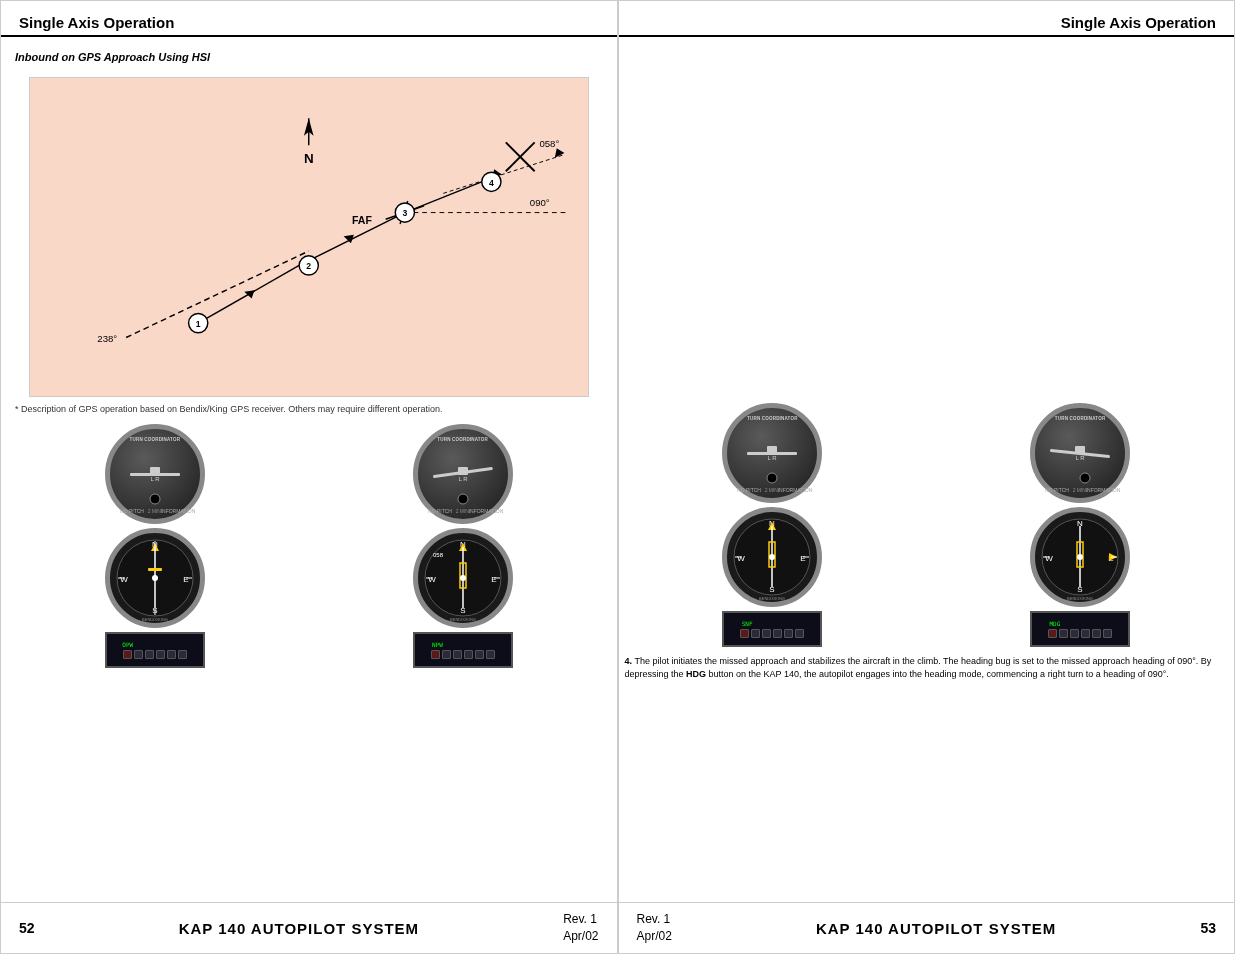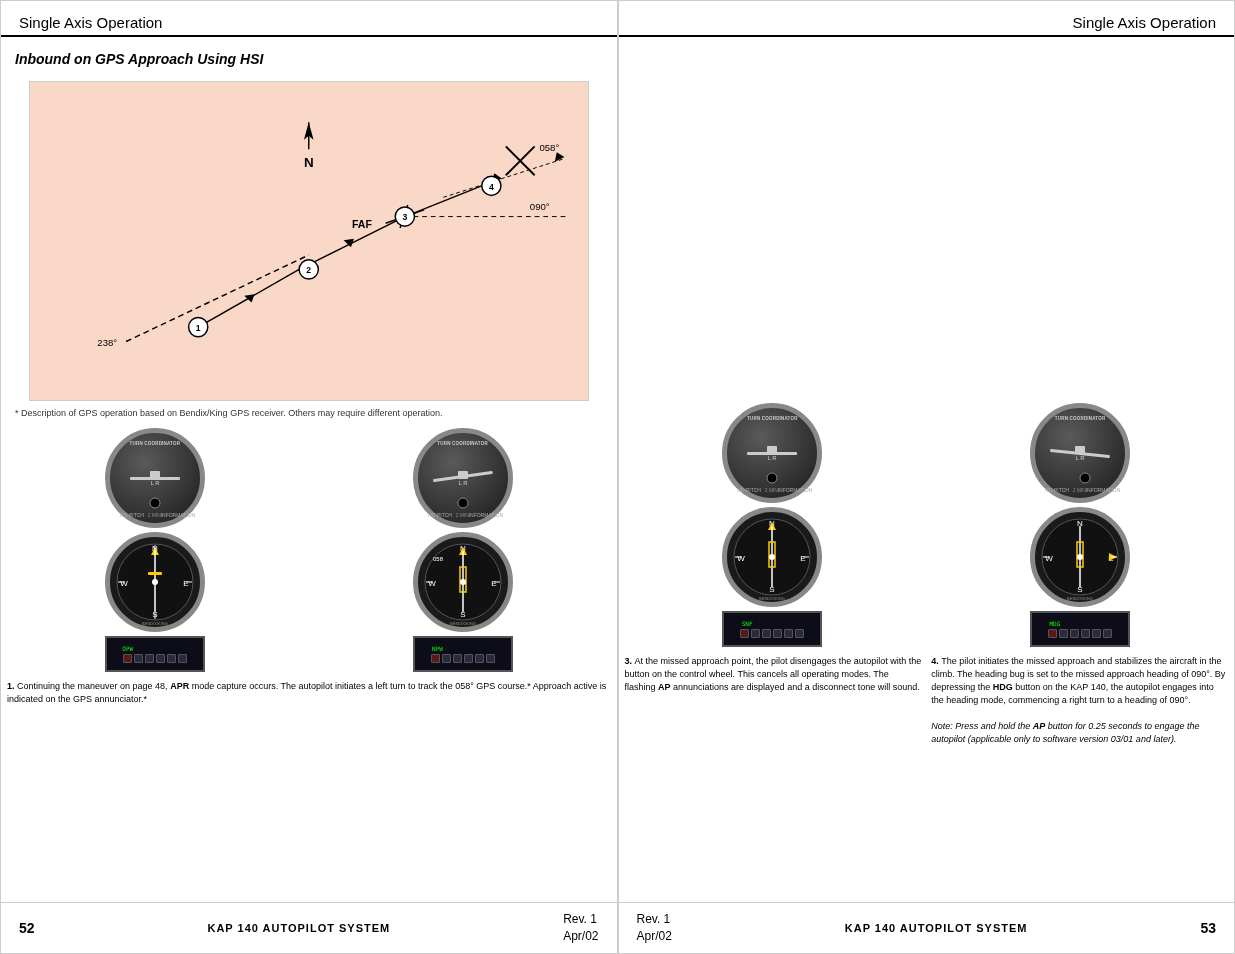--- a/index.html
+++ b/index.html
@@ -35,38 +35,38 @@
     .page-header {
       display: flex;
       align-items: flex-end;
       padding: 6px 18px 4px 18px;
       border-bottom: 2px solid #000;
       min-height: 36px;
     }
 
     .page-header .page-title {
       font-size: 15px;
-      font-weight: normal;
+      font-weight: bold;
       color: #000;
     }
 
     .page-header-left { justify-content: flex-start; }
     .page-header-right { justify-content: flex-end; }
 
     
     .diagram-area {
       background: #f9d8c8;
       margin: 10px 14px 6px 14px;
       position: relative;
       height: 320px;
       border: 1px solid #ccc;
     }
 
     .diagram-title {
-      font-size: 14px;
+      font-size: 11px;
       font-weight: bold;
       font-style: italic;
       padding: 6px 0 4px 0;
       color: #000;
     }
 
     
     .footnote {
       font-size: 9px;
       color: #333;
@@ -84,21 +84,21 @@
       margin-top: auto;
       gap: 42px;
     }
 
     .page-number {
       font-size: 14px;
       font-weight: bold;
     }
 
     .footer-center {
-      font-size: 11px;
+      font-size: 15px;
       font-weight: bold;
       letter-spacing: 1px;
       text-align: center;
     }
 
     .footer-rev {
       font-size: 12px;
       text-align: left;
       line-height: 1.4;
     }
@@ -407,23 +407,20 @@
             <div class="k-btn"></div>
             <div class="k-btn"></div>
             <div class="k-btn"></div>
             <div class="k-btn"></div>
           </div>
         </div>
       </div>
     </div>
 
     <div class="two-col-descs">
-      <div class="desc-col">
-        <span class="num-label">1. </span>Continuing the maneuver on page 48, <strong>APR</strong> mode capture occurs. The autopilot initiates a left turn to track the 058° GPS course.* Approach active is indicated on the GPS annunciator.*
-      </div>
     </div>
 
     <div class="page-footer">
       <span class="page-number">52</span>
       <span class="footer-center">KAP 140 AUTOPILOT SYSTEM</span>
       <span class="footer-rev">Rev. 1<br>Apr/02</span>
     </div>
   </div>
 
   <div class="page">
@@ -526,26 +523,22 @@
             <div class="k-btn"></div>
             <div class="k-btn"></div>
             <div class="k-btn"></div>
           </div>
         </div>
       </div>
     </div>
 
     <div class="two-col-descs">
       <div class="desc-col">
-        <span class="num-label">3. </span>At the missed approach point, the pilot disengages the autopilot with the button on the control wheel. This cancels all operating modes. The flashing <strong>AP</strong> annunciations are displayed and a disconnect tone will sound.
-      </div>
-      <div class="desc-col">
         <span class="num-label">4. </span>The pilot initiates the missed approach and stabilizes the aircraft in the climb. The heading bug is set to the missed approach heading of 090°. By depressing the <strong>HDG</strong> button on the KAP 140, the autopilot engages into the heading mode, commencing a right turn to a heading of 090°.
         <br><br>
-        <em>Note: Press and hold the <strong>AP</strong> button for 0.25 seconds to engage the autopilot (applicable only to software version 03/01 and later).</em>
       </div>
     </div>
 
     <div class="page-footer">
       <span class="footer-rev">Rev. 1<br>Apr/02</span>
       <span class="footer-center">KAP 140 AUTOPILOT SYSTEM</span>
       <span class="page-number">53</span>
     </div>
   </div>
 </div>

